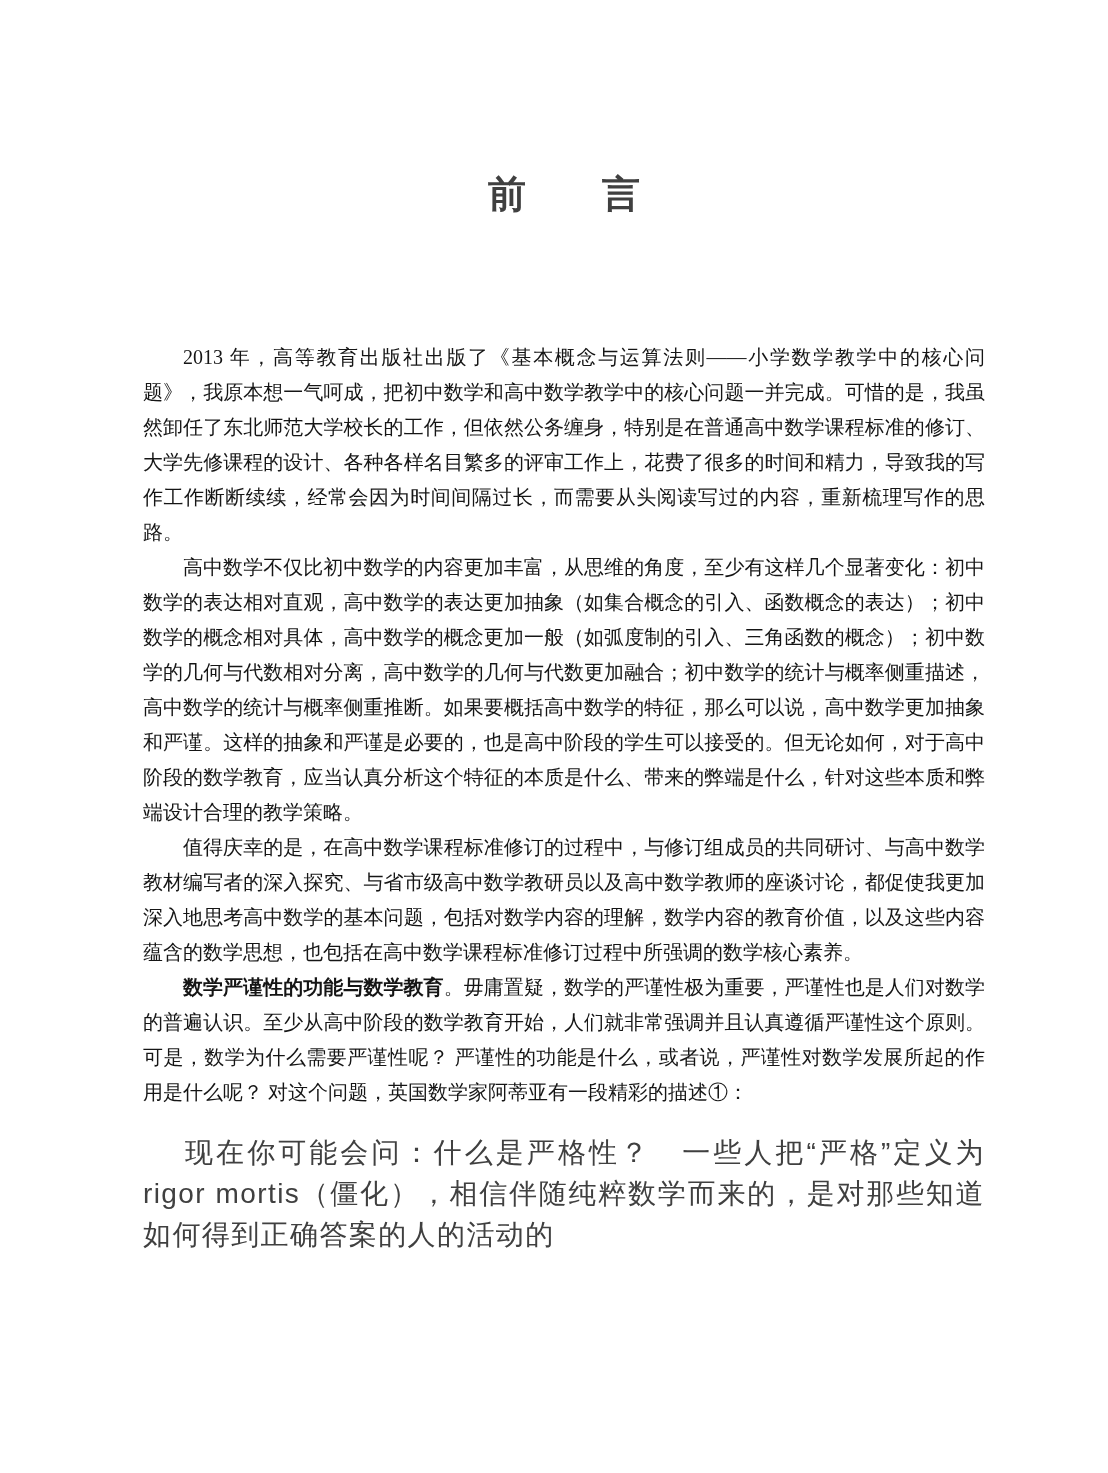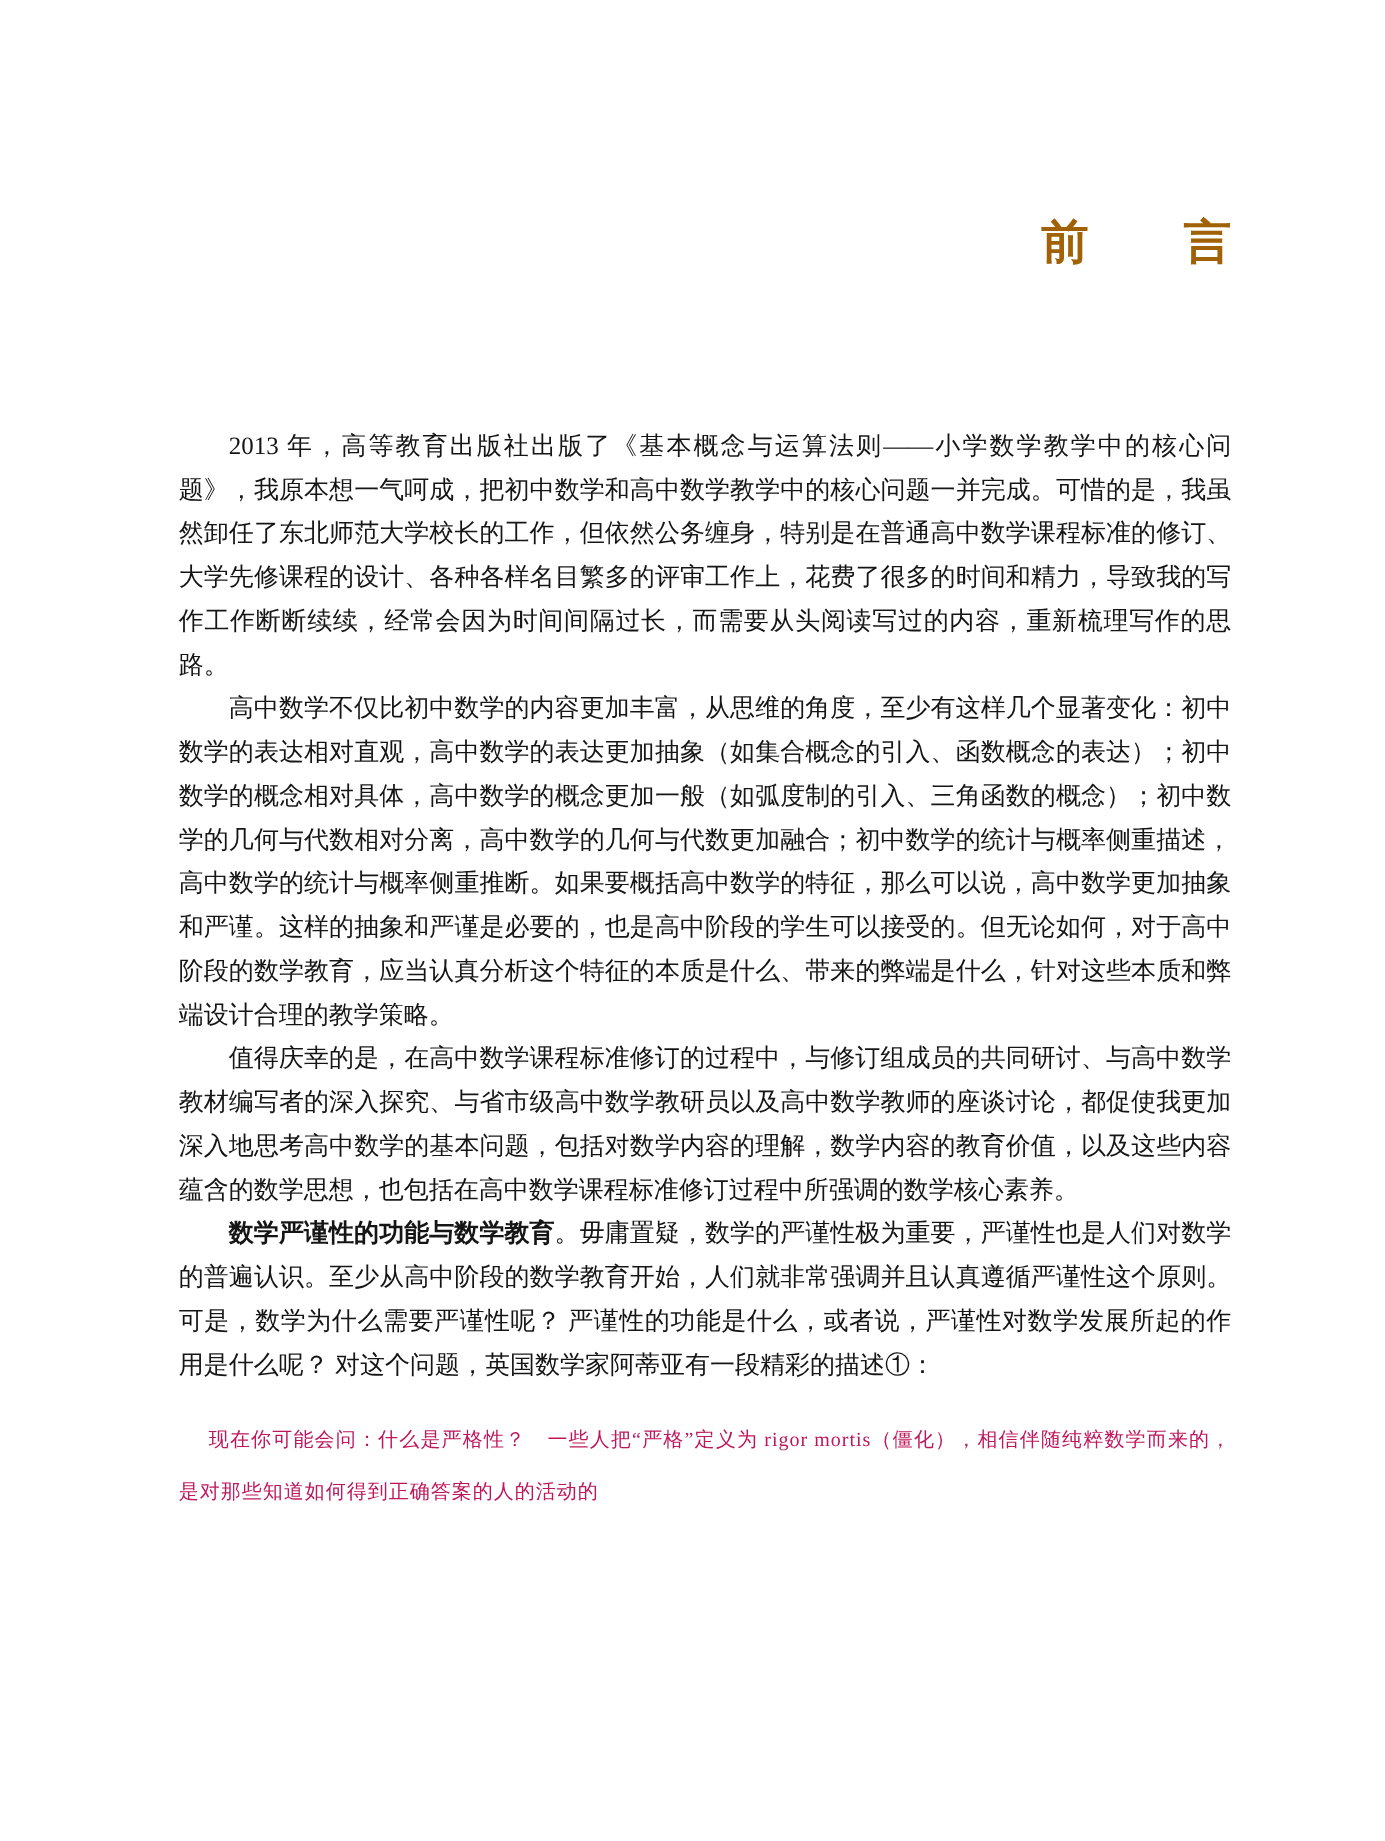--- a/index.html
+++ b/index.html
@@ -12,50 +12,50 @@
     box-sizing: border-box;
     color: #151515;
   }
   .content {
     box-sizing: border-box;
     padding: 0 123px 0 143px;
   }
   .title {
     margin: 0 0 124px 0;
     padding-top: 172px;
-    text-align: right;
+    text-align: center;
     font-family: "Liberation Sans", "DejaVu Sans", sans-serif;
     font-weight: 700;
     font-size: 38px;
     line-height: 44px;
-    color: #a16207;
+    color: #404040;
     white-space: pre;
   }
   .body-para {
     margin: 0;
     font-family: "Liberation Serif", "DejaVu Serif", serif;
     font-size: 20px;
     line-height: 35px;
     text-align: justify;
     text-indent: 2em;
     color: #151515;
   }
   .body-para .lead-bold {
     font-family: Liberation Sans, sans-serif;
     font-weight: 700;
   }
   .quote-para {
     margin: 22px 0 0 0;
-    font-family: Liberation Serif, serif;
-    font-size: 16px;
+    font-family: Liberation Sans, sans-serif;
+    font-size: 28px;
     line-height: 41px;
     letter-spacing: 0.05em;
     text-align: justify;
     text-indent: 1.5em;
-    color: #be185d;
+    color: #404040;
   }
 </style>
 </head>
 <body>
 
 <div class="page">
   <div class="content">
 
     <h1 class="title">前　　言</h1>
 

